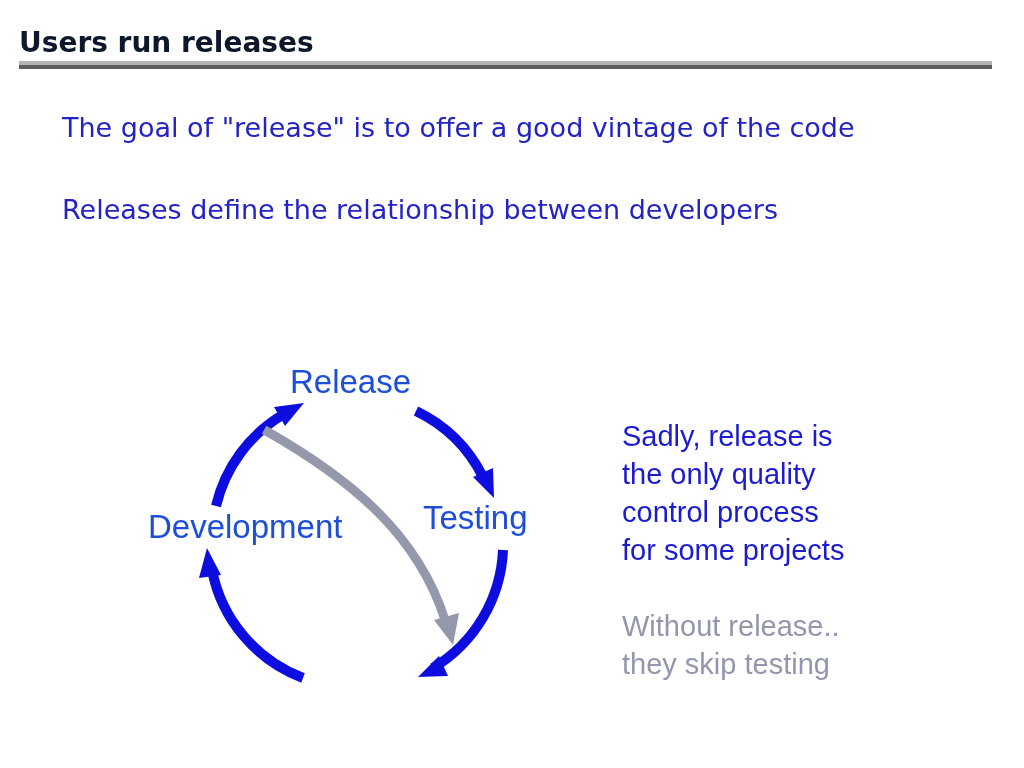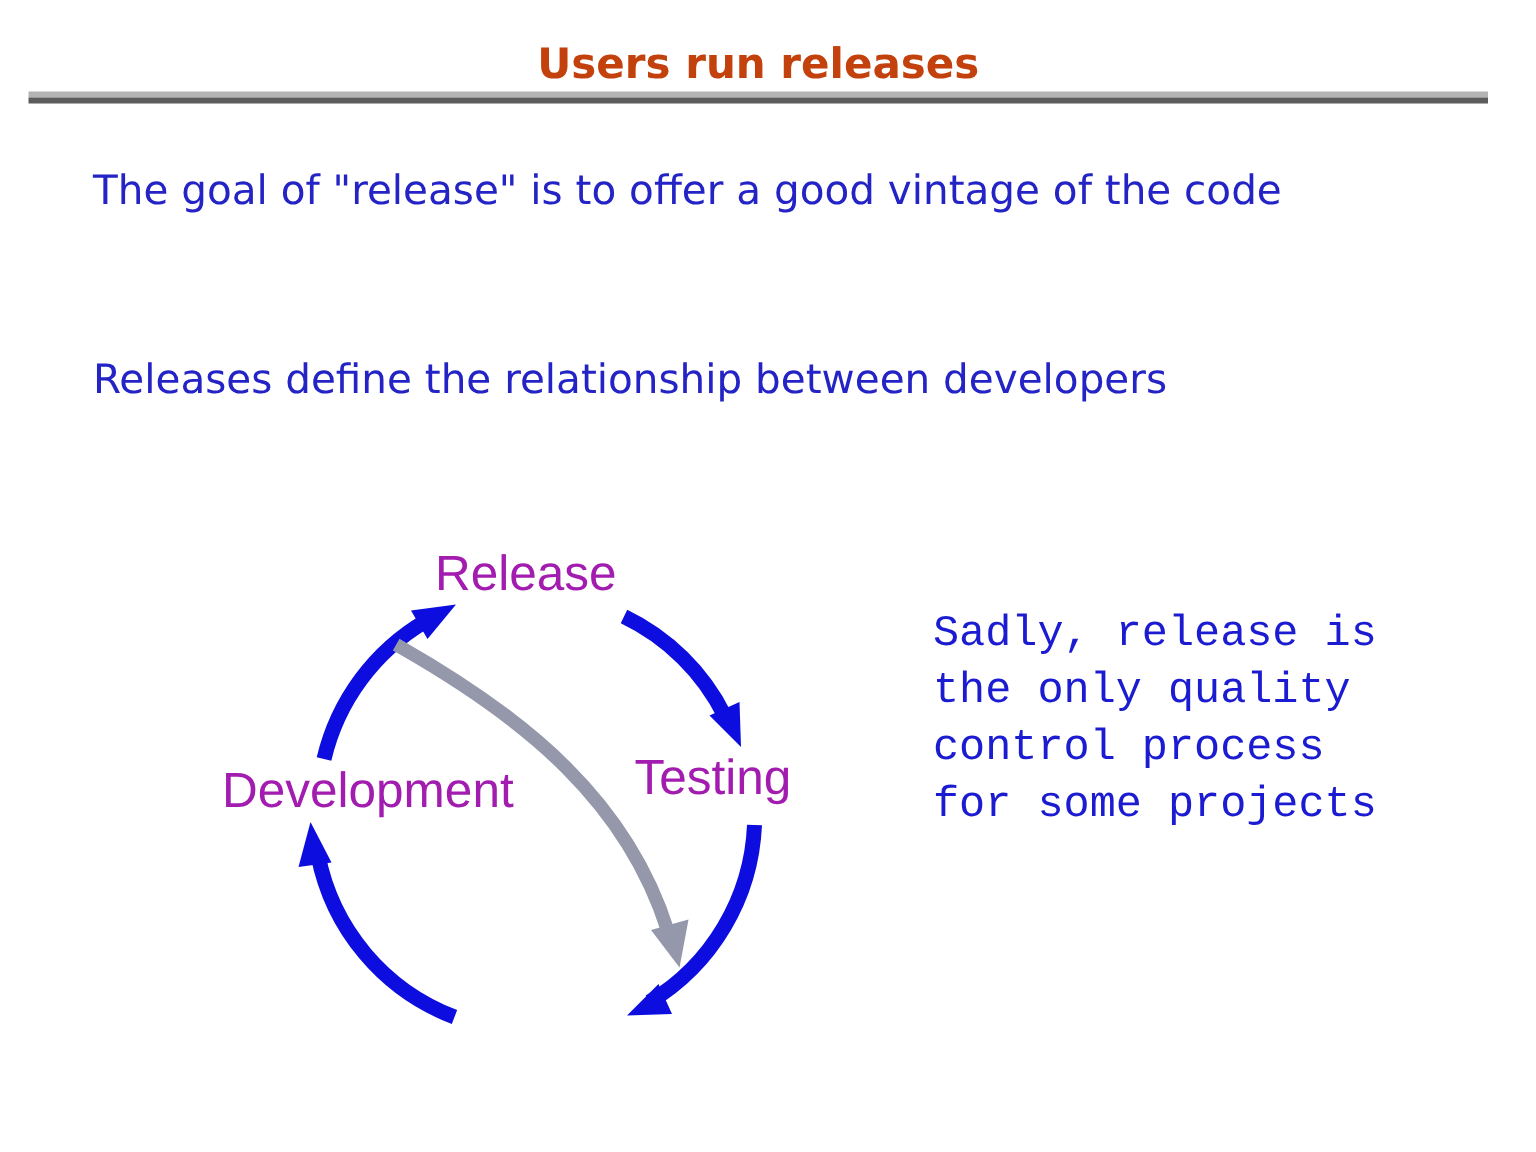--- a/index.html
+++ b/index.html
@@ -9,60 +9,60 @@
     height: 768px;
     background: #ffffff;
     overflow: hidden;
     font-family: "Liberation Sans", sans-serif;
   }
   .abs { position: absolute; }
 
   
   .slide-title {
     left: 19px; top: 26px; width: 973px;
-    text-align: center;
     font-family: "DejaVu Sans", sans-serif;
     font-weight: 700;
     font-size: 28px;
-    color: #c2410c;
+    color: #0f172a;
     letter-spacing: 0px;
   }
   .rule-light { left: 19px; top: 61px; width: 973px; height: 4px; background: #b4b4b4; }
   .rule-dark  { left: 19px; top: 65px; width: 973px; height: 4px; background: #5c5c5c; }
 
   
   .para {
     font-family: "DejaVu Sans", sans-serif;
     font-size: 27px;
     color: #2323c6;
     line-height: 40px;
     white-space: nowrap;
   }
   .para-1 { left: 62px; top: 108px; }
-  .para-2 { left: 62px; top: 190px; margin-top: 44px; }
+  .para-2 { left: 62px; top: 190px; }
 
   
   .node-label {
     font-family: "Liberation Sans", sans-serif;
     font-size: 33px;
-    color: #a21caf;
+    color: #1d4ed8;
     line-height: 1.15;
     white-space: nowrap;
   }
   .node-release     { left: 290px; top: 363px; }
   .node-testing     { left: 423px; top: 499px; }
   .node-development { left: 148px; top: 508px; }
   .node-repair      { left: 309px; top: 665px; }
 
   
   .aside-text {
-    font-family: Liberation Mono, monospace;
+    font-family: Liberation Sans, sans-serif;
     font-size: 29px;
     line-height: 38px;
     white-space: nowrap;
+    margin-top: 13px;
   }
   .aside-blue { left: 622px; top: 404px; color: #1b1bd1; }
   .aside-gray { left: 622px; top: 594px; color: #9496ad; }
 
   .diagram-svg { left: 0; top: 0; width: 1024px; height: 768px; pointer-events: none; }
 </style>
 </head>
 <body>
 
 <div id="slide">
@@ -99,14 +99,18 @@
   <div class="abs node-label node-testing">Testing</div>
   <div class="abs node-label node-development">Development</div>
 
   <div class="abs aside-text aside-blue">
     <div>Sadly, release is</div>
     <div>the only quality</div>
     <div>control process</div>
     <div>for some projects</div>
   </div>
 
+  <div class="abs aside-text aside-gray">
+    <div>Without release..</div>
+    <div>they skip testing</div>
+  </div>
 
 </div>
 
 </body></html>

